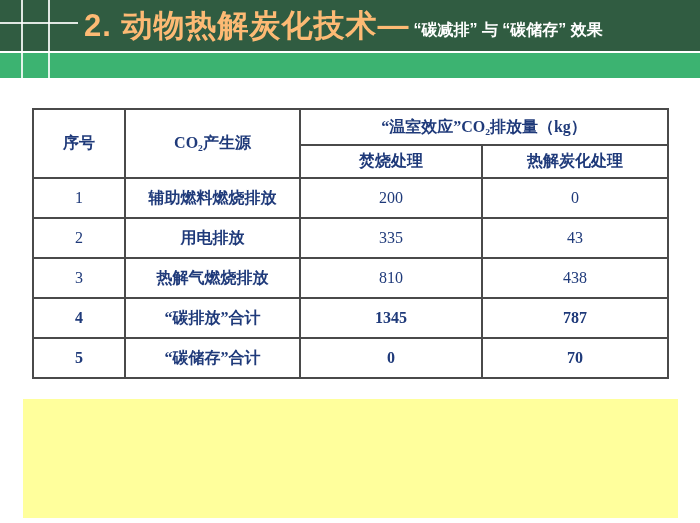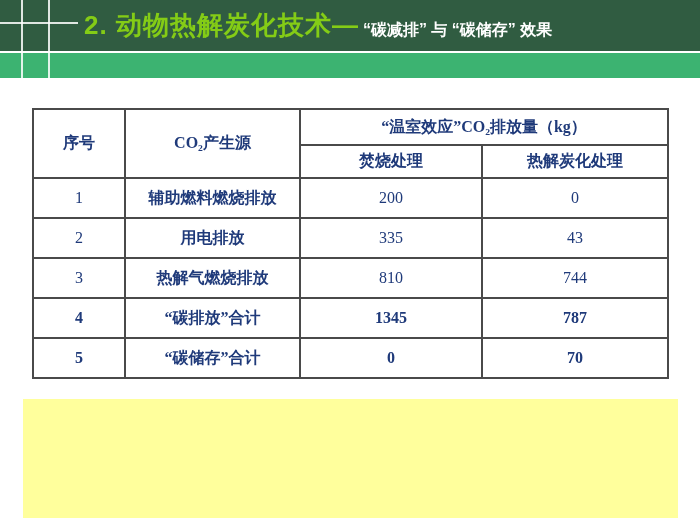--- a/index.html
+++ b/index.html
@@ -22,21 +22,21 @@
   .band-dark{
     position:absolute;top:0;left:0;width:700px;height:51px;
     background:var(--dark-green);
     display:flex;align-items:center;padding-left:84px;box-sizing:border-box;
   }
   .band-light{
     position:absolute;top:53px;left:0;width:700px;height:25px;
     background:var(--light-green);
   }
   .title-main{
-    color:#84cc16;font-size:26px;font-weight:bold;letter-spacing:1px;white-space:nowrap;
+    color:#fdba74;font-size:31px;font-weight:bold;letter-spacing:1px;white-space:nowrap;
   }
   .title-sub{
     color:#fff;font-size:16px;font-weight:bold;margin-left:4px;white-space:nowrap;margin-top:10px;
   }
   .vline{position:absolute;top:0;width:2px;height:78px;background:rgba(255,255,255,.85);z-index:3;}
   .vline.one{left:21px;}
   .vline.two{left:48px;}
   .hline{position:absolute;top:22px;left:0;width:78px;height:2px;background:rgba(255,255,255,.85);z-index:3;}
   
   table.emissions{
@@ -116,21 +116,21 @@
       <tr>
         <td class="seq">2</td>
         <td class="src">用电排放</td>
         <td class="burn">335</td>
         <td class="pyro">43</td>
       </tr>
       <tr>
         <td class="seq">3</td>
         <td class="src">热解气燃烧排放</td>
         <td class="burn">810</td>
-        <td class="pyro">744</td>
+        <td class="pyro">438</td>
       </tr>
       <tr class="total">
         <td class="seq">4</td>
         <td class="src">“碳排放”合计</td>
         <td class="burn">1345</td>
         <td class="pyro">787</td>
       </tr>
       <tr class="total">
         <td class="seq">5</td>
         <td class="src">“碳储存”合计</td>

